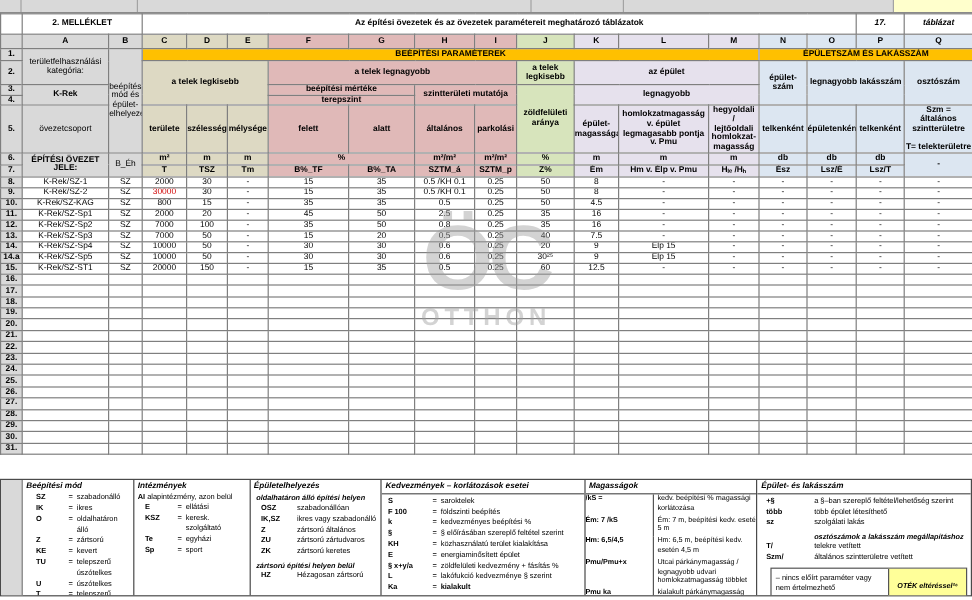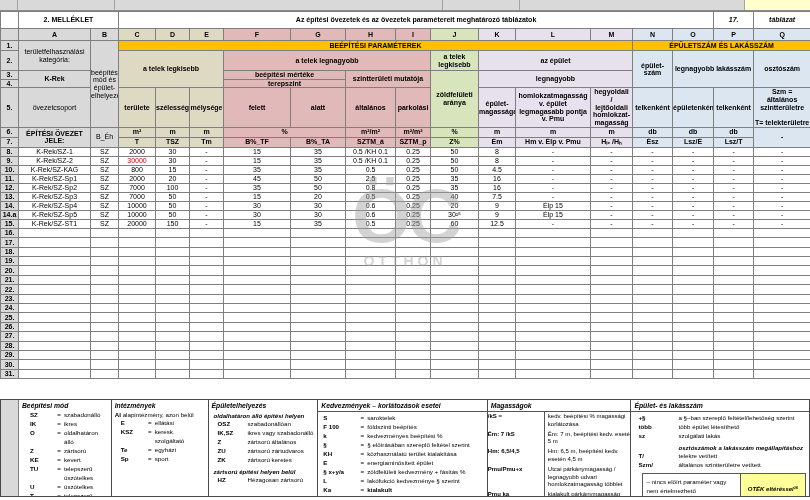--- a/index.html
+++ b/index.html
@@ -54,21 +54,21 @@
   .lg5row{display:flex;font-size:6px;line-height:1.3}
   .lg5key{width:57px;flex:none;border-right:1px solid #555;font-weight:bold;padding:1px 2px 1px 0;box-sizing:border-box}
   .lg5desc{flex:1;padding:1px 0 1px 3px}
   .lg5wrap{margin:0 -3px;padding:0 0 0 3px}
   .c6 .lgkey{width:40px;margin-left:4px}
   .lg6-bottom{display:flex;border:1px solid #555;margin:3px 0 0 8px;height:30px}
   .lg6-note{flex:1;font-size:6.2px;padding:4px 3px;line-height:1.4}
   .lg6-otek{width:64px;background:#ffff99;border-left:1px solid #555;font-size:6px;font-weight:bold;font-style:italic;display:flex;align-items:center;justify-content:center;text-align:center}
   .watermark{position:absolute;left:320px;top:180px;width:170px;text-align:center;color:#9e9e9e;opacity:.45;pointer-events:none;z-index:5}
   .wm-logo{font-size:76px;font-weight:bold;line-height:.95;letter-spacing:-4px}
-  .wm-line{font-size:14px;letter-spacing:4px;line-height:1.35;font-weight:bold}
+  .wm-line{font-size:20px;letter-spacing:4px;line-height:1.35;font-weight:bold}
 </style>
 </head>
 <body>
 
 <div class="topstrip">
   <div class="ts" style="width:18px"></div>
   <div class="ts" style="width:97px"></div>
   <div class="ts" style="width:230px;border-right:none"></div>
   <div class="ts" style="width:98px"></div>
   <div class="ts" style="width:77px"></div>

